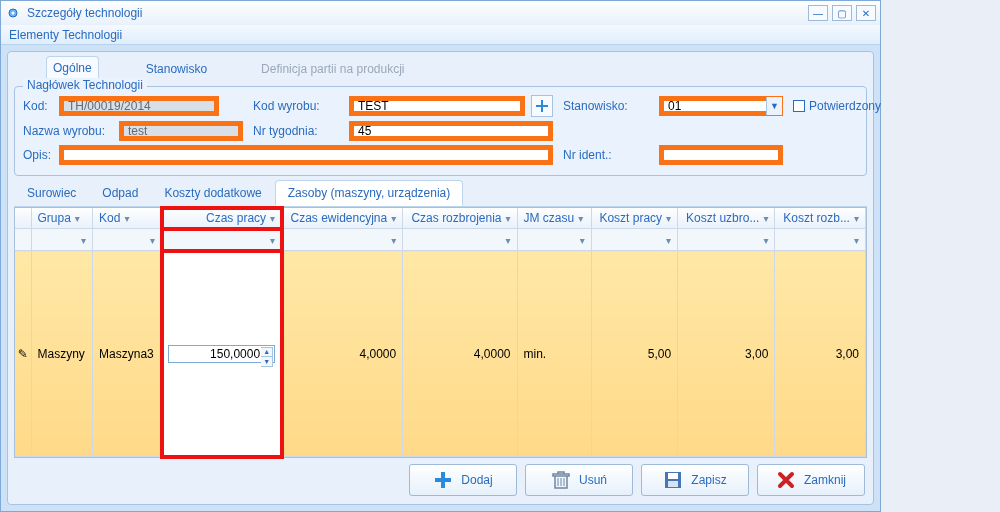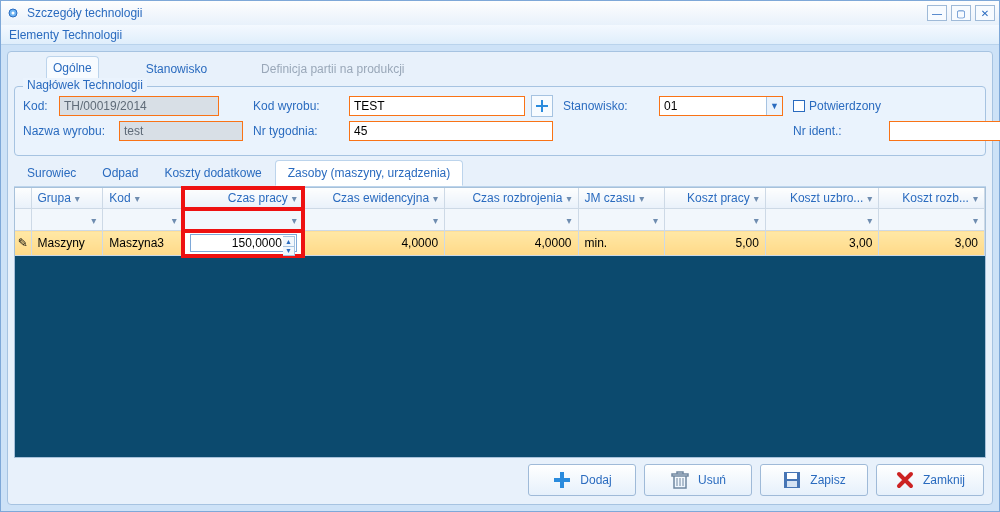--- a/index.html
+++ b/index.html
@@ -1,57 +1,57 @@
 <!DOCTYPE html>
 <html><head>
 <meta charset="utf-8">
 <style>
   * { box-sizing: border-box; font-family: "Segoe UI", Tahoma, sans-serif; font-size: 12px; }
   html, body { margin:0; padding:0; }
   body { background:#e9eef7; width:1000px; height:512px; }
 
   
-  .window { width:1000px; height:512px; border:1px solid #7ea8d8; background:#cde2f7; display:flex; flex-direction:column; }
+  .window { width:881px; height:512px; border:1px solid #7ea8d8; background:#cde2f7; display:flex; flex-direction:column; }
   .titlebar { height:24px; background:linear-gradient(#fefefe,#e8f1fb); display:flex; align-items:center; padding:0 4px; color:#2a6bbf; font-weight:500;}
   .titlebar .icon { width:16px;height:16px;margin-right:6px; }
   .titlebar .spacer{flex:1}
   .winctl { display:flex; gap:4px;}
   .winbtn { width:20px;height:16px; border:1px solid #9fbad8; background:#f7fbff; display:flex;align-items:center;justify-content:center; font-size:10px; color:#2a6bbf;}
   .menubar { height:20px; background:linear-gradient(#f4f9ff,#dfeefb); border-bottom:1px solid #b9d3ec; display:flex; align-items:center; padding:0 8px; color:#2a6bbf;}
   .content { flex:1; padding:6px; display:flex; flex-direction:column; }
 
   .panel { border:1px solid #a6c3e1; background:#e8f1fb; border-radius:4px; padding:4px 6px 6px; flex:1; display:flex; flex-direction:column;}
   .tabs-top { display:flex; gap:12px; padding:0 4px 6px; align-items:flex-end;}
   .tab-top { color:#2a6bbf; padding:4px 6px; border:1px solid transparent; border-bottom:none;margin-left:28px;}
   .tab-top.active { background:#f7fbff; border:1px solid #bcd4ec; border-bottom:1px solid #f7fbff; border-radius:4px 4px 0 0;}
   .tab-top.disabled { color:#9aa8b9;}
 
   .groupbox { border:1px solid #a6c3e1; border-radius:4px; background:#eaf3fd; padding:8px 8px 10px; position:relative;}
   .groupbox > .legend { position:absolute; top:-9px; left:8px; background:#eaf3fd; padding:0 4px; color:#2a6bbf; }
 
   .header-grid { display:grid; grid-template-columns: 220px 300px 220px 240px; gap:4px 10px; align-items:center;}
   .label { color:#2a6bbf; }
-  .inp { height:20px; border:1px solid #f97316; background:#fff; padding:0 4px; width:100%; }
+  .inp { height:20px; border:5px solid #f97316; background:#fff; padding:0 4px; width:100%; }
   .inp.gray { background:#d8dfe6; }
   .inp.readonly { color:#5f6b78; }
   .row { display:flex; align-items:center; gap:6px;}
   .plusbtn { width:22px;height:22px; border:1px solid #a6c3e1; background:#f7fbff; display:flex;align-items:center;justify-content:center;}
   .numcell{display:flex;align-items:center}
   .spin { width:12px;height:20px;border:1px solid #a6c3e1;border-left:none;background:#f2f7fc;display:flex;flex-direction:column;}
   .spin div{flex:1;display:flex;align-items:center;justify-content:center;font-size:7px;color:#2a6bbf;border-bottom:1px solid #a6c3e1}
   .spin div:last-child{border-bottom:none}
 
   .dropdown{position:relative}
   .dropdown .arrow{position:absolute;right:1px;top:1px;width:16px;height:18px;background:#eaf3fd;border-left:1px solid #a6c3e1;display:flex;align-items:center;justify-content:center;font-size:9px;color:#2a6bbf}
 
   .subtabs { display:flex; gap:0; border-bottom:1px solid #bcd4ec; margin-top:4px;}
   .subtab { color:#2a6bbf; padding:5px 12px; border:1px solid transparent; border-bottom:none;}
   .subtab.active { background:#fff; border:1px solid #bcd4ec; border-bottom:1px solid #fff; border-radius:4px 4px 0 0;}
 
-  .gridwrap { border:1px solid #a7c1da; background:#0c4a6e; flex:1; display:flex; flex-direction:column; margin-top:0px;}
+  .gridwrap { border:1px solid #a7c1da; background:#c4b5fd; flex:1; display:flex; margin-top:0px;}
   table.grid { border-collapse:collapse; width:100%;}
   table.grid th, table.grid td { border-right:1px solid #cdd9e6; border-bottom:1px solid #cdd9e6; padding:3px 6px; text-align:right; white-space:nowrap;}
   table.grid th { background:linear-gradient(#fdfefe,#e9f1fa); color:#2a6bbf; font-weight:normal;}
   table.grid .filterrow td { background:#f2f7fc; text-align:right; height:22px;}
   table.grid .datarow td { background:linear-gradient(#ffe8a6,#ffd988); }
   table.grid td:first-child, table.grid th:first-child{width:16px;text-align:center;padding:2px}
   .lalign{text-align:left !important}
   .funnel{font-size:10px;color:#6f8db0;margin-left:4px}
   .editcell { background:#fff !important; }
   .editcell input{width:100%;height:18px;border:1px solid #7ea8d8;text-align:right;padding:0 14px 0 2px}
@@ -131,20 +131,24 @@
           <div class="row">
             <span class="label" style="width:90px">Nazwa wyrobu:</span>
             <input class="inp gray readonly" style="flex: 1 1 0%;" value="test">
           </div>
           <div class="row">
             <span class="label" style="width:90px">Nr tygodnia:</span>
             <input class="inp" style="flex: 1 1 0%;" value="45">
           </div>
           <div></div>
 
+          <div class="row" style="grid-column:1 / span 2">
+            <span class="label" style="width:30px">Opis:</span>
+            <input class="inp" style="flex: 1 1 0%;" value="">
+          </div>
           <div class="row">
             <span class="label" style="width:90px">Nr ident.:</span>
             <input class="inp" style="flex: 1 1 0%;" value="">
           </div>
           <div></div>
         </div>
       </div>
 
       <div class="subtabs">
         <div class="subtab">Surowiec</div>

